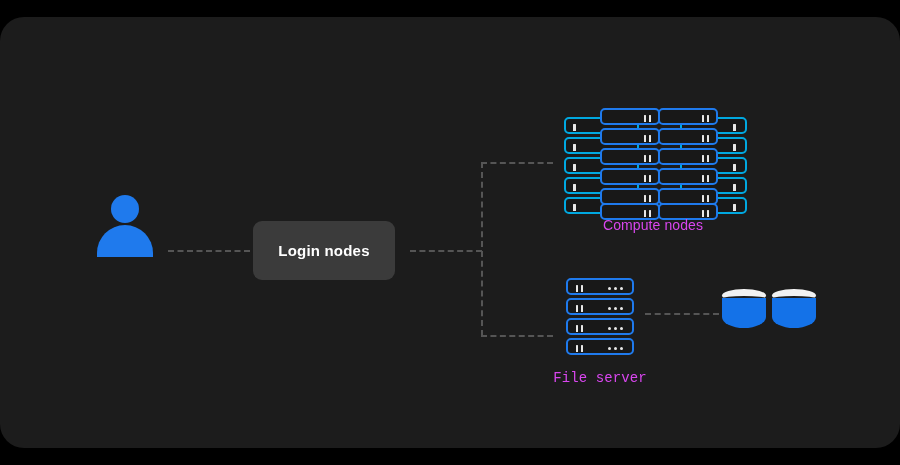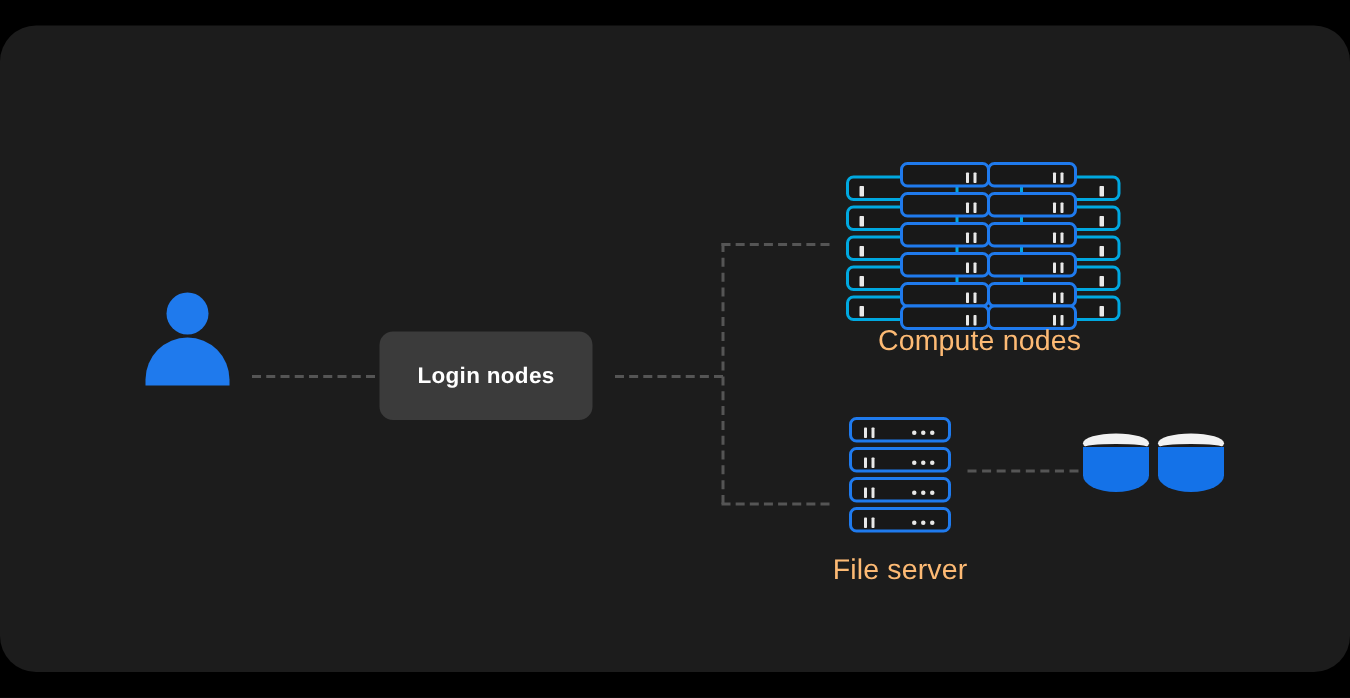--- a/index.html
+++ b/index.html
@@ -3,21 +3,21 @@
 <meta charset="utf-8">
 <style>
   html,body{margin:0;padding:0;background:#000;}
   body{width:900px;height:465px;overflow:hidden;font-family:"Liberation Sans",sans-serif;}
   #canvas{
     position:absolute;left:0;top:17px;width:900px;height:431px;
     background:#1c1c1c;border-radius:24px;overflow:hidden;
   }
   .node{position:absolute;}
   .label{
-    position:absolute;color:#fdba74;font-size:19px;
+    position:absolute;color:#d946ef;font-size:14px;
     font-family:"Liberation Sans",sans-serif;white-space:nowrap;
     text-align:center;letter-spacing:.1px;
   }
   
   #user-icon{left:97px;top:178px;width:56px;height:62px;}
   #user-head{
     position:absolute;left:14px;top:0;width:28px;height:28px;
     border-radius:50%;background:#1f7aed;
   }
   #user-body{
@@ -53,21 +53,21 @@
   }
   .disk .body{
     position:absolute;left:0;top:9px;width:44px;height:30px;
     background:#1472e8;border-radius:0 0 22px 22px/0 0 11px 11px;
   }
   .disk .gap{
     position:absolute;left:0;top:7px;width:44px;height:5px;
     background:#1c1c1c;border-radius:50%/50%;
   }
   #compute-label{left:573px;top:200px;width:160px;}
-  #fileserver-label{left:540px;top:353px;width:120px;}
+  #fileserver-label{left:540px;top:353px;width:120px;font-family:Liberation Mono, monospace;}
   #disks-label{left:702px;top:336px;width:124px;}
 </style>
 </head>
 <body>
 
 <div id="canvas">
 
   <div class="node" id="user-icon">
     <div id="user-head"></div>
     <div id="user-body"></div>

